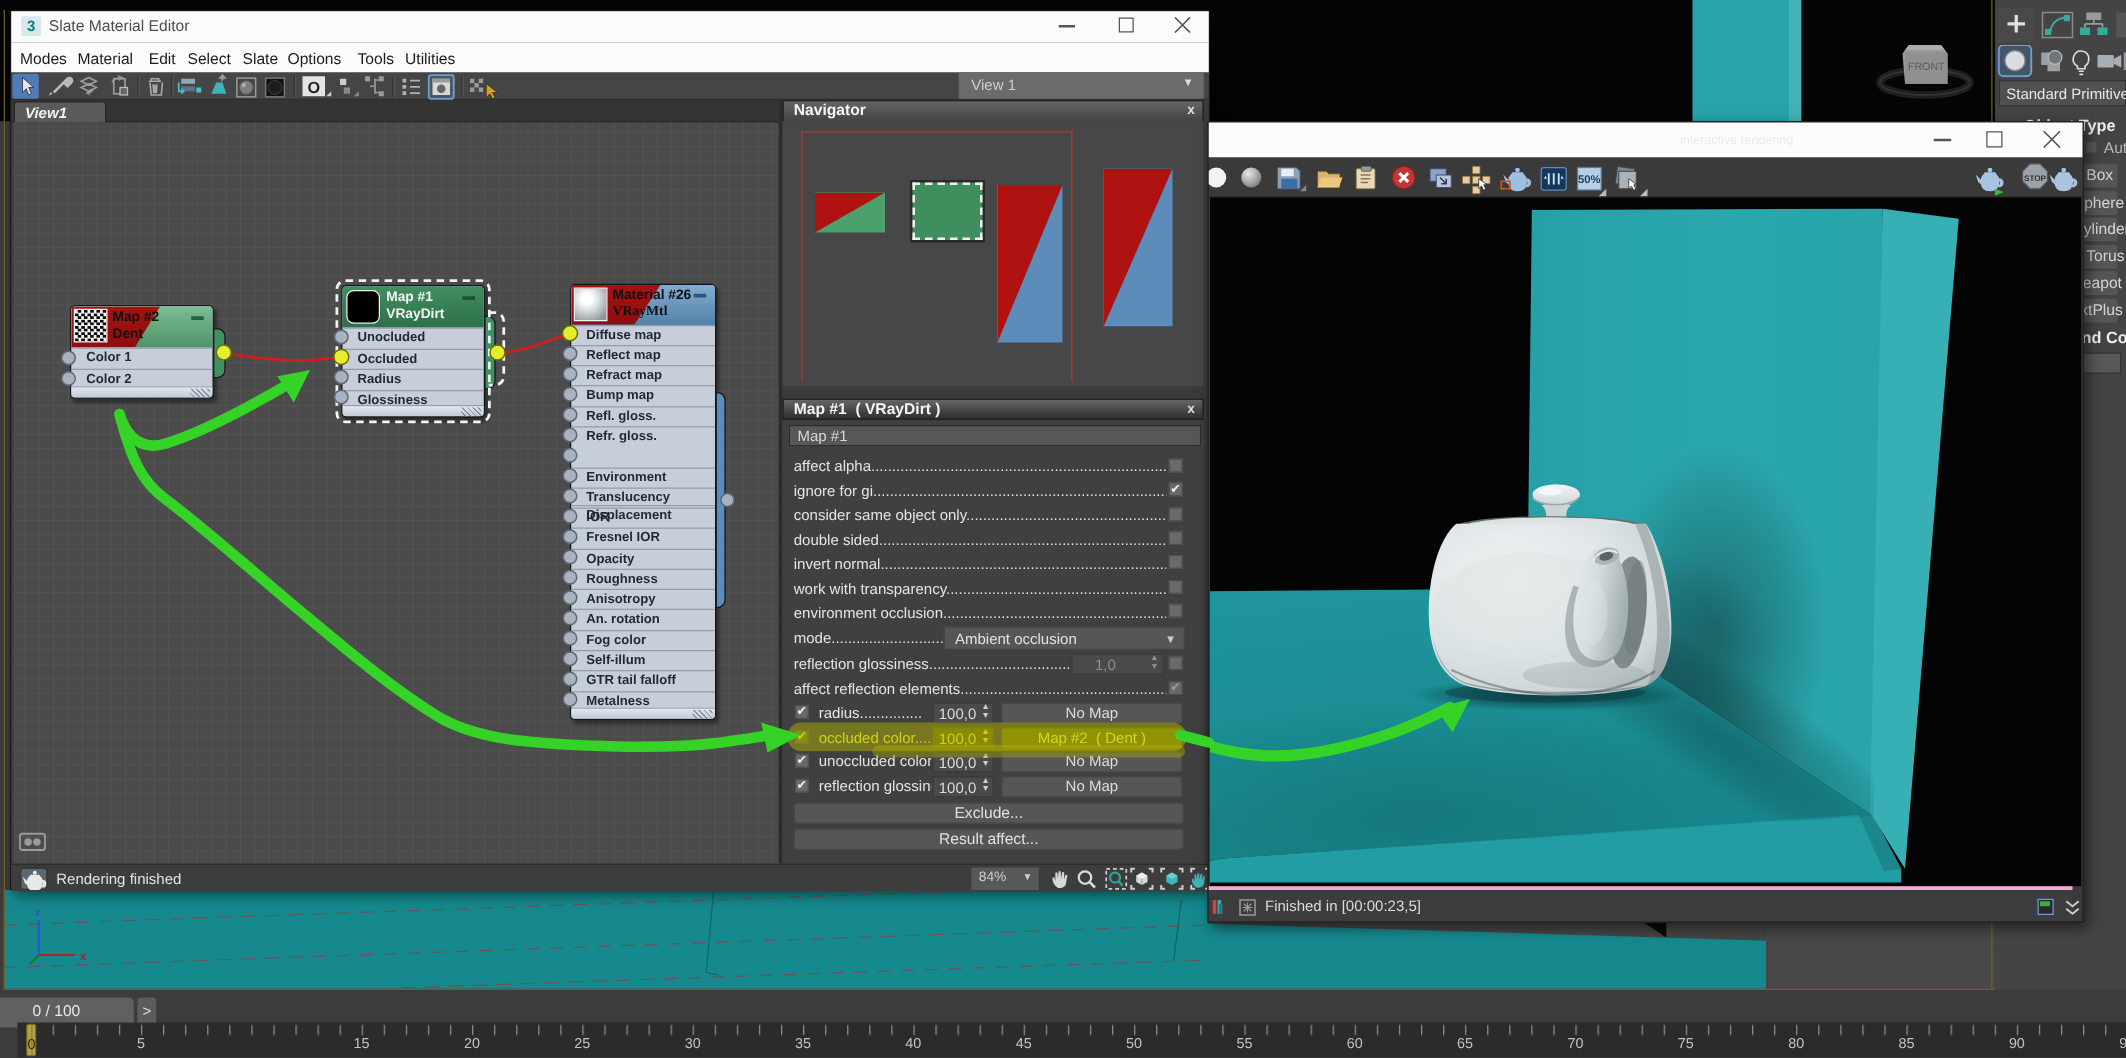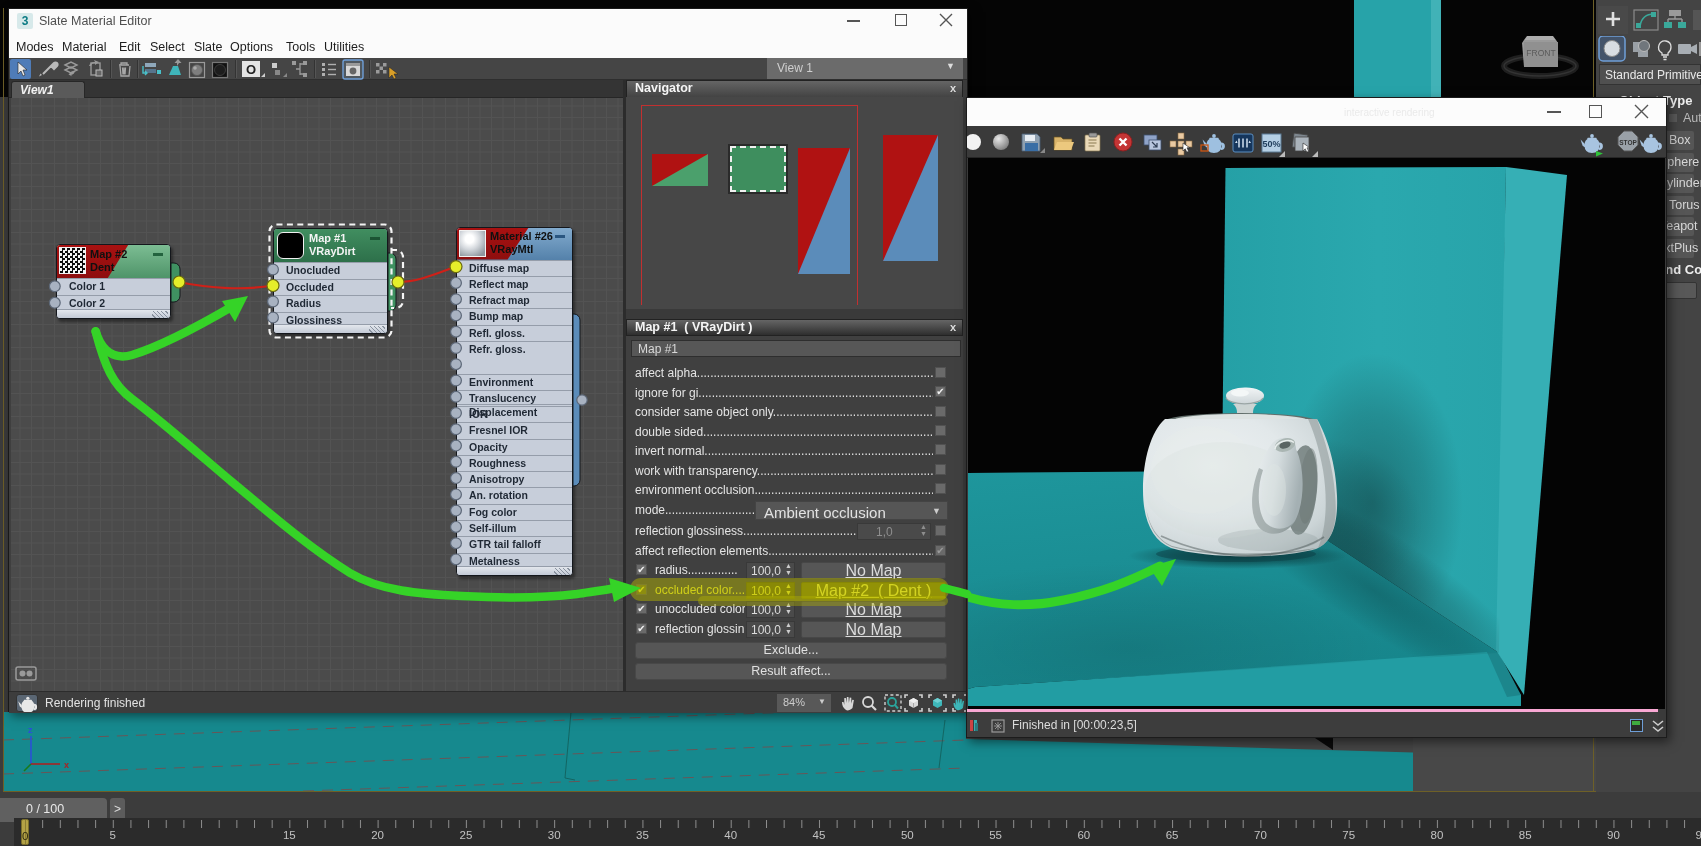--- a/index.html
+++ b/index.html
@@ -15,21 +15,21 @@
   .nrow span { position:absolute; left:12px; top:1px; white-space:nowrap; }
   .nfoot { position:absolute; left:0; right:0; bottom:0; height:9px; border-top:1px solid #959daa;
            background:linear-gradient(#e3e7ed,#c3cad6); border-radius:0 0 3px 3px; }
   .nfoot:after { content:""; position:absolute; right:2px; top:1px; width:16px; height:7px;
            background:repeating-linear-gradient(45deg,transparent 0 2px,#8a93a0 2px 3px); }
   .pr { position:absolute; left:9px; white-space:nowrap; overflow:hidden; font-size:12px; color:#e4e4e4; height:16px; }
   .cb { position:absolute; width:11px; height:11px; background:#6a6a6a; border:1px solid #515151; font-size:10px;
         line-height:10px; text-align:center; color:#f0f0f0; }
   .spin { position:absolute; height:17px; background:#4a4a4a; border:1px solid #393939; font-size:12px; color:#dcdcdc; }
   .mapbtn { position:absolute; height:17px; background:#565656; border-radius:2px; border:1px solid #474747;
-        font-size:16px; color:#dcdcdc; text-align:center; line-height:15px;text-decoration:underline; }
+        font-size:12px; color:#dcdcdc; text-align:center; line-height:15px; }
   .pbtn { position:absolute; left:9px; width:312px; height:17px; background:#565656; border-radius:3px;
         border:1px solid #484848; font-size:12.5px; color:#e0e0e0; text-align:center; line-height:15px; }
   .rcbtn { position:absolute; left:51px; width:47px; height:19px; background:#565656; border-radius:2px;
         font-size:12.5px; color:#d6d6d6; }
   .rcbtn span { position:absolute; top:2px; }
   .tlabel { position:absolute; top:11px; font-size:11.5px; color:#c2c2c2; transform:translateX(-50%); }
 </style>
 </head>
 <body>
 <div id="stage">
@@ -308,21 +308,21 @@
             <span>Glossiness</span>
           </div>
         <div class="nfoot"></div>
       </div>
 
       <div class="node" style="left:445px;top:129px;width:117px;height:349px;">
         <div class="ntitle" style="height:31.5px;background:linear-gradient(180deg,#82abce,#5481aa);">
           <div class="abs" style="left:0;top:0;width:100%;height:100%;background:linear-gradient(180deg,#a81111,#8e0e0e);clip-path:polygon(0 0,62% 0,44% 100%,0 100%);"></div>
           <div class="abs" style="left:2px;top:2px;width:27px;height:27px;border:1px solid #f2f2f2;background:radial-gradient(circle at 38% 32%,#ffffff 18%,#d4d8dd 45%,#8e969d 85%);"></div>
           <div class="abs" style="left:33px;top:2px;font-size:11px;font-weight:bold;color:#101010;">Material #26</div>
-          <div class="abs" style="left:33px;top:15px;font-size:11px;font-weight:bold;color:#101010;">VRayMtl</div>
+          <div class="abs" style="left:33px;top:15px;font-size:11px;font-weight:bold;color:#101010;font-family:Liberation Serif, serif;">VRayMtl</div>
           <div class="abs" style="right:7px;top:7px;width:10px;height:3px;background:#2a5680;"></div>
         </div>
         <div class="nrow" style="top:31.5px;">
             <span>Diffuse map</span>
           </div>
         <div class="nrow" style="top:47.8px;">
             <span>Reflect map</span>
           </div>
         <div class="nrow" style="top:64.1px;">
             <span>Refract map</span>
@@ -477,21 +477,21 @@
         <div class="pr" style="top:88.6px;width:298px;">double sided..............................................................................</div>
         <div class="cb" style="left:309px;top:89px;"></div>
         <div class="pr" style="top:108px;width:298px;">invert normal.............................................................................</div>
         <div class="cb" style="left:309px;top:108px;"></div>
         <div class="pr" style="top:127.6px;width:298px;">work with transparency.................................................................</div>
         <div class="cb" style="left:309px;top:128px;"></div>
         <div class="pr" style="top:147.2px;width:298px;">environment occlusion..................................................................</div>
         <div class="cb" style="left:309px;top:147px;"></div>
         <div class="pr" style="top:167px;width:120px;">mode.......................................</div>
         <div class="abs" style="left:129px;top:165px;width:193px;height:19px;background:#565656;border:1px solid #444;">
-          <span class="abs" style="left:8px;top:2px;font-size:15px;color:#e2e2e2;">Ambient occlusion</span>
+          <span class="abs" style="left:8px;top:2px;font-size:12px;color:#e2e2e2;">Ambient occlusion</span>
           <span class="abs" style="right:6px;top:4px;font-size:9px;color:#ccc;">▼</span>
         </div>
         <div class="pr" style="top:188px;width:222px;">reflection glossiness...........................................</div>
         <div class="spin" style="left:231px;top:187px;width:74px;">
           <span class="abs" style="left:18px;top:1px;color:#8e8e8e;">1,0</span>
           <span class="abs" style="right:3px;top:-1px;font-size:7px;color:#8e8e8e;">▲<br>▼</span>
         </div>
         <div class="cb" style="left:309px;top:189px;"></div>
         <div class="pr" style="top:208.4px;width:298px;">affect reflection elements...............................................................</div>
         <div class="cb" style="left:309px;top:209px;color:#9a9a9a;">✔</div>

